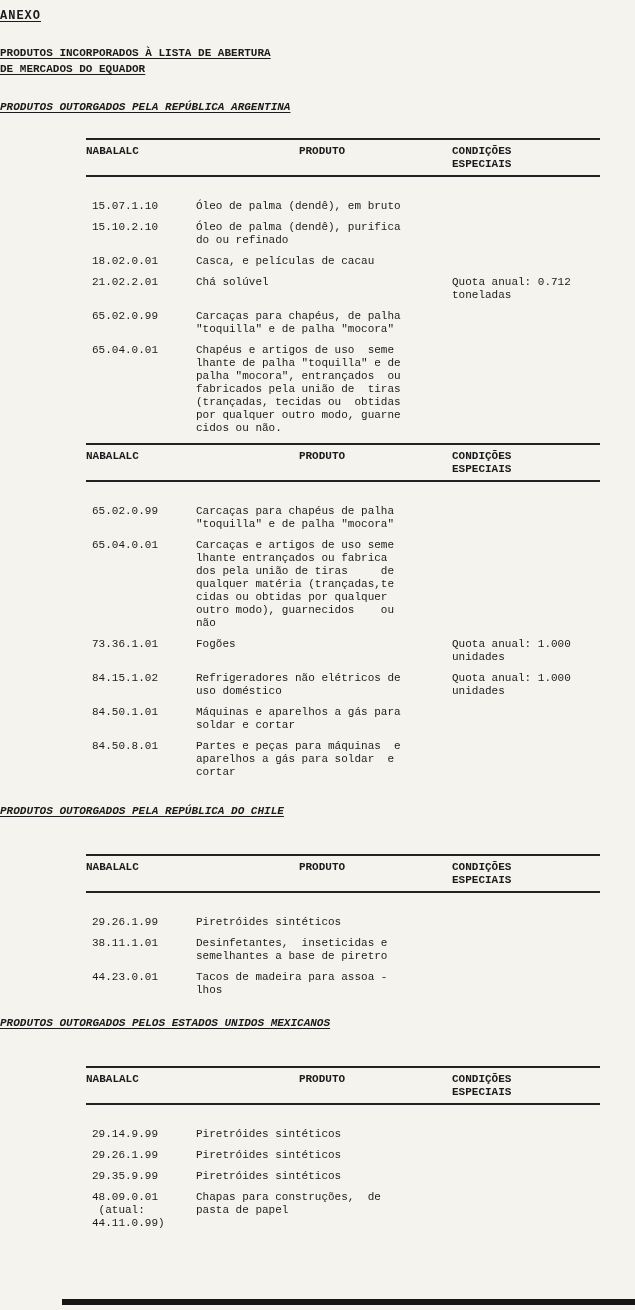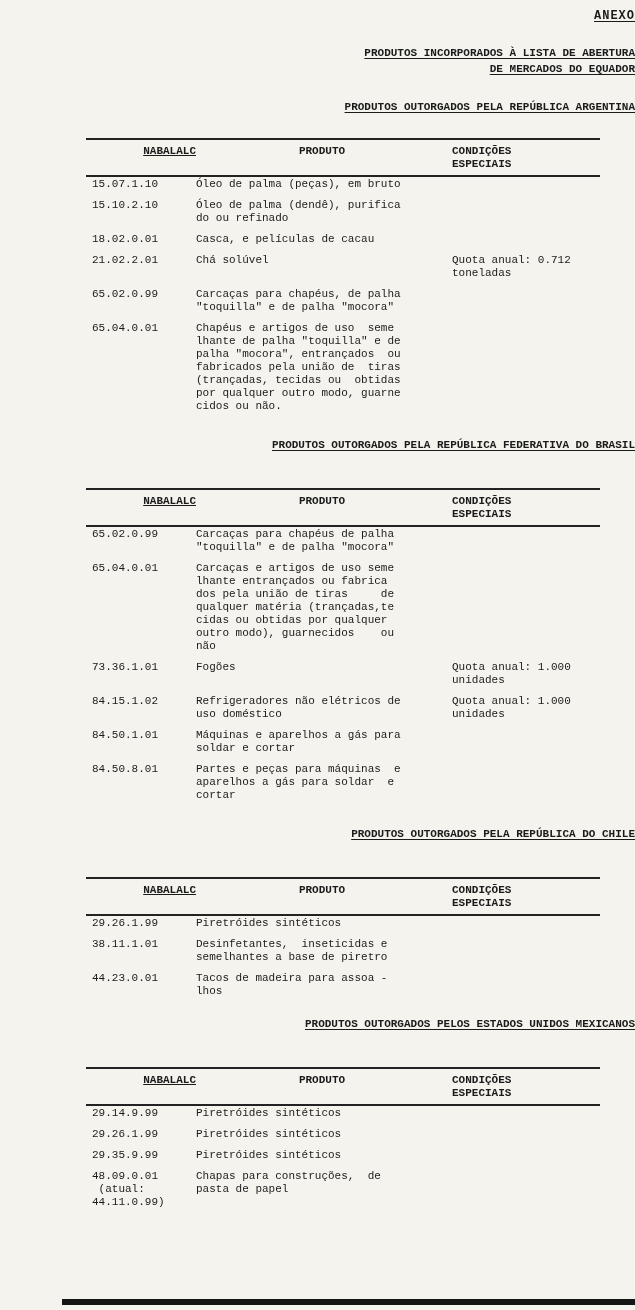--- a/index.html
+++ b/index.html
@@ -8,42 +8,42 @@
     height: 1310px;
     overflow: hidden;
     position: relative;
     background: #f4f3ee;
     font-family: "Liberation Mono", "DejaVu Sans Mono", monospace;
     font-size: 11px;
     line-height: 13px;
     color: #1b1b1b;
     padding-top: 10px;
   }
-  .center { text-align: right; }
+  .center { text-align: left; }
   .u { text-decoration: underline; text-underline-offset: 2px; }
   .annex { font-weight: 700; letter-spacing: 1px; margin-bottom: 22px; font-size: 12px; }
   .doc-title { font-weight: 700; margin-bottom: 24px; }
   .doc-title div { line-height: 16px; }
-  .sec-heading { font-weight: 700; margin: 26px 0 24px; }
+  .sec-heading { font-weight: 700; margin: 26px 0 24px; font-style: italic; }
   .sec-heading.first { margin-top: 0; }
   .sec-heading.gap-lg { margin-bottom: 36px; }
   .table { width: 514px; margin-left: 86px; }
   .thead {
     display: flex;
     border-top: 2px solid #222;
     border-bottom: 2px solid #222;
     padding: 5px 0 4px;
     font-weight: 700;
   }
-  .rows { padding-top: 1px; }
+  .rows { padding-top: 23px; }
   .row { display: flex; margin-bottom: 8px; }
   .c1 { width: 110px; flex: none; padding-left: 6px; }
   .c2 { width: 252px; flex: none; }
   .c3 { width: 152px; flex: none; padding-left: 4px; }
-  .thead .c1 { text-align: right; padding-left: 0; text-decoration: underline; }
+  .thead .c1 { text-align: left; padding-left: 0; }
   .thead .c2 { text-align: center; }
   .pre { white-space: pre-wrap; }
   #bottom-bar {
     position: absolute;
     left: 62px;
     right: 0;
     bottom: 5px;
     height: 6px;
     background: #151515;
   }
@@ -69,21 +69,21 @@
     <div class="table">
       <div class="thead">
         <div class="c1">NABALALC</div>
         <div class="c2">PRODUTO</div>
         <div class="c3 pre">CONDIÇÕES
 ESPECIAIS</div>
       </div>
       <div class="rows">
         <div class="row">
           <div class="c1 pre">15.07.1.10</div>
-          <div class="c2 pre">Óleo de palma (peças), em bruto</div>
+          <div class="c2 pre">Óleo de palma (dendê), em bruto</div>
           <div class="c3 pre"></div>
         </div>
         <div class="row">
           <div class="c1 pre">15.10.2.10</div>
           <div class="c2 pre">Óleo de palma (dendê), purifica
 do ou refinado</div>
           <div class="c3 pre"></div>
         </div>
         <div class="row">
           <div class="c1 pre">18.02.0.01</div>
@@ -111,23 +111,20 @@
 (trançadas, tecidas ou  obtidas
 por qualquer outro modo, guarne
 cidos ou não.</div>
           <div class="c3 pre"></div>
         </div>
       </div>
     </div>
   </section>
 
   <section>
-    <div class="center sec-heading gap-lg">
-      <span class="u">PRODUTOS OUTORGADOS PELA REPÚBLICA FEDERATIVA DO BRASIL</span>
-    </div>
     <div class="table">
       <div class="thead">
         <div class="c1">NABALALC</div>
         <div class="c2">PRODUTO</div>
         <div class="c3 pre">CONDIÇÕES
 ESPECIAIS</div>
       </div>
       <div class="rows">
         <div class="row">
           <div class="c1 pre">65.02.0.99</div>

